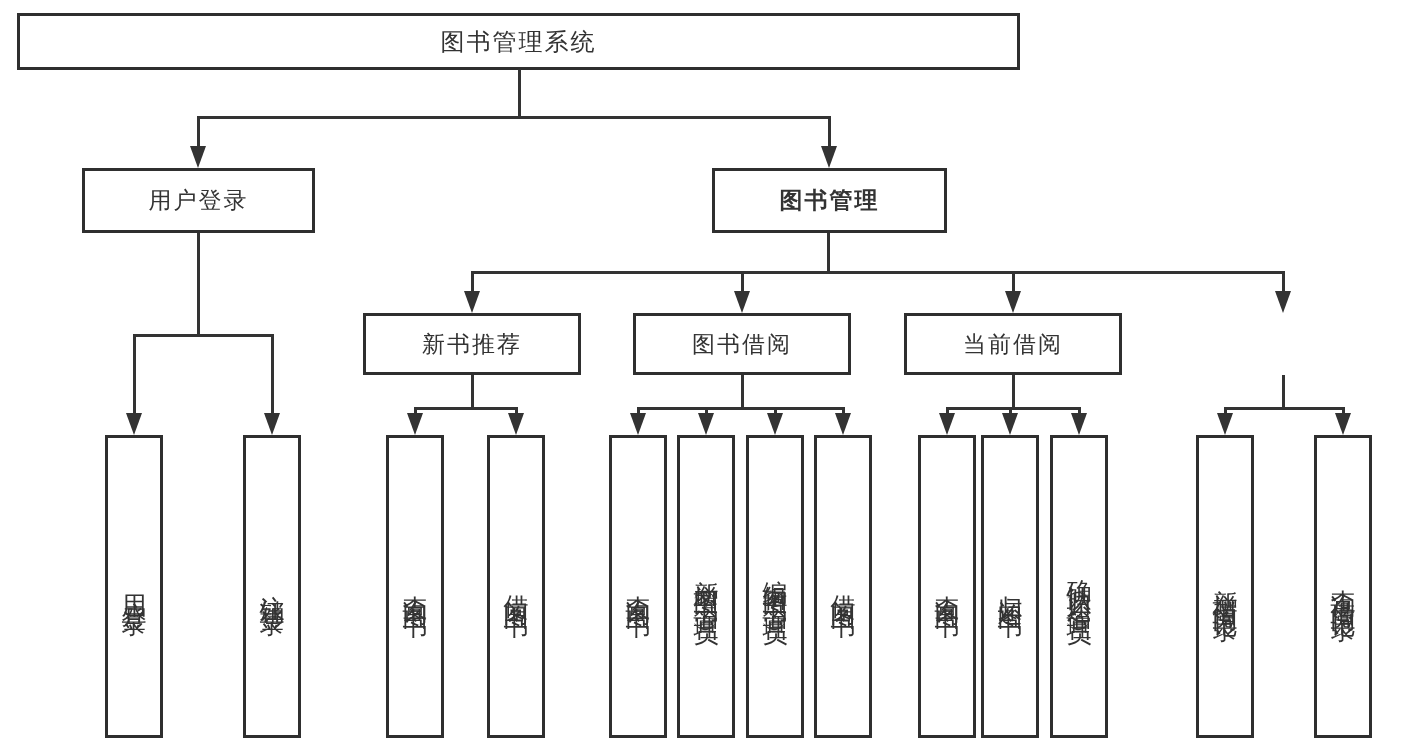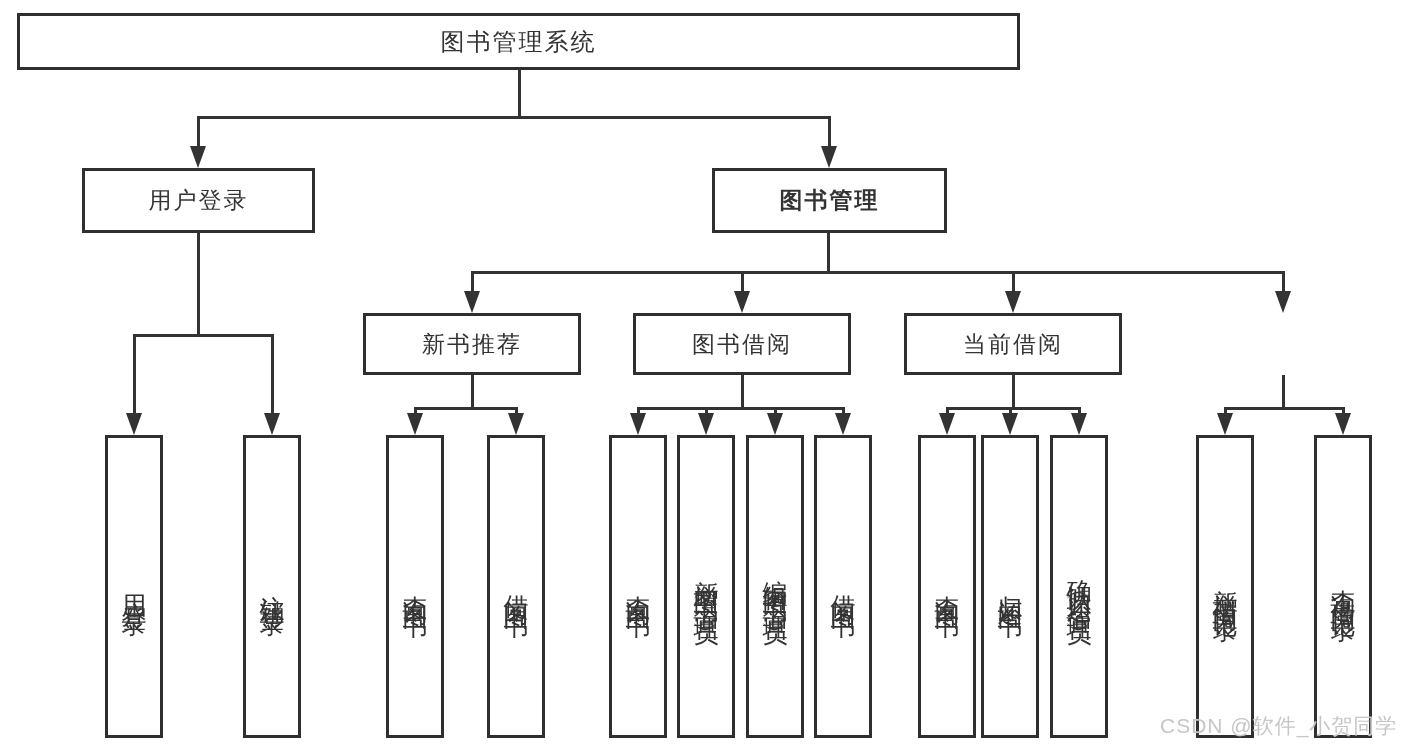--- a/index.html
+++ b/index.html
@@ -154,15 +154,14 @@
     <span class="vtxt">确认归还（管理员）</span>
   </div>
 
   <div class="box leaf" style="left:1196px;">
     <span class="vtxt">新增借阅记录</span>
   </div>
   <div class="box leaf" style="left:1314px;">
     <span class="vtxt">查询借阅记录</span>
   </div>
 
-  <div class="watermark">CSDN @软件_小贺同学</div>
 
 </div>
 
 </body></html>

